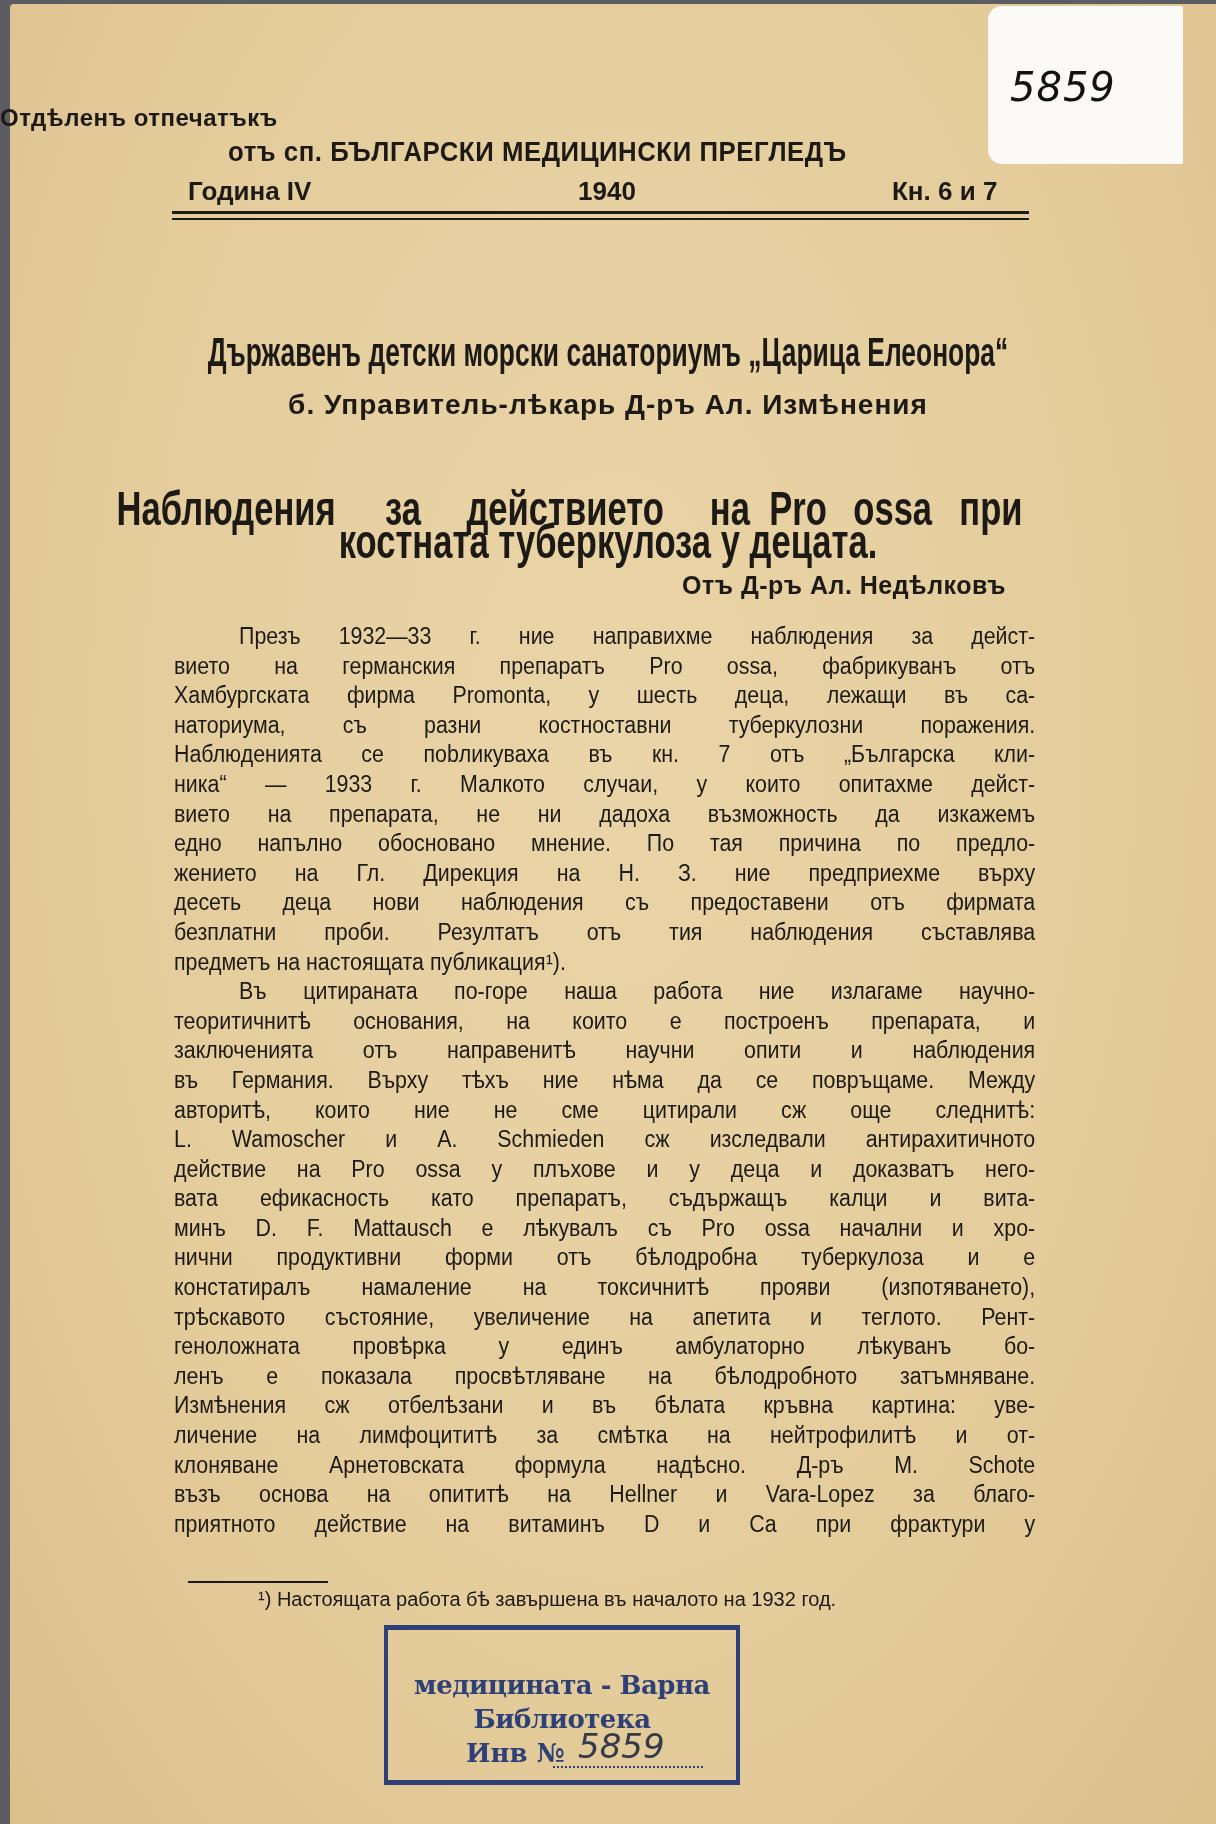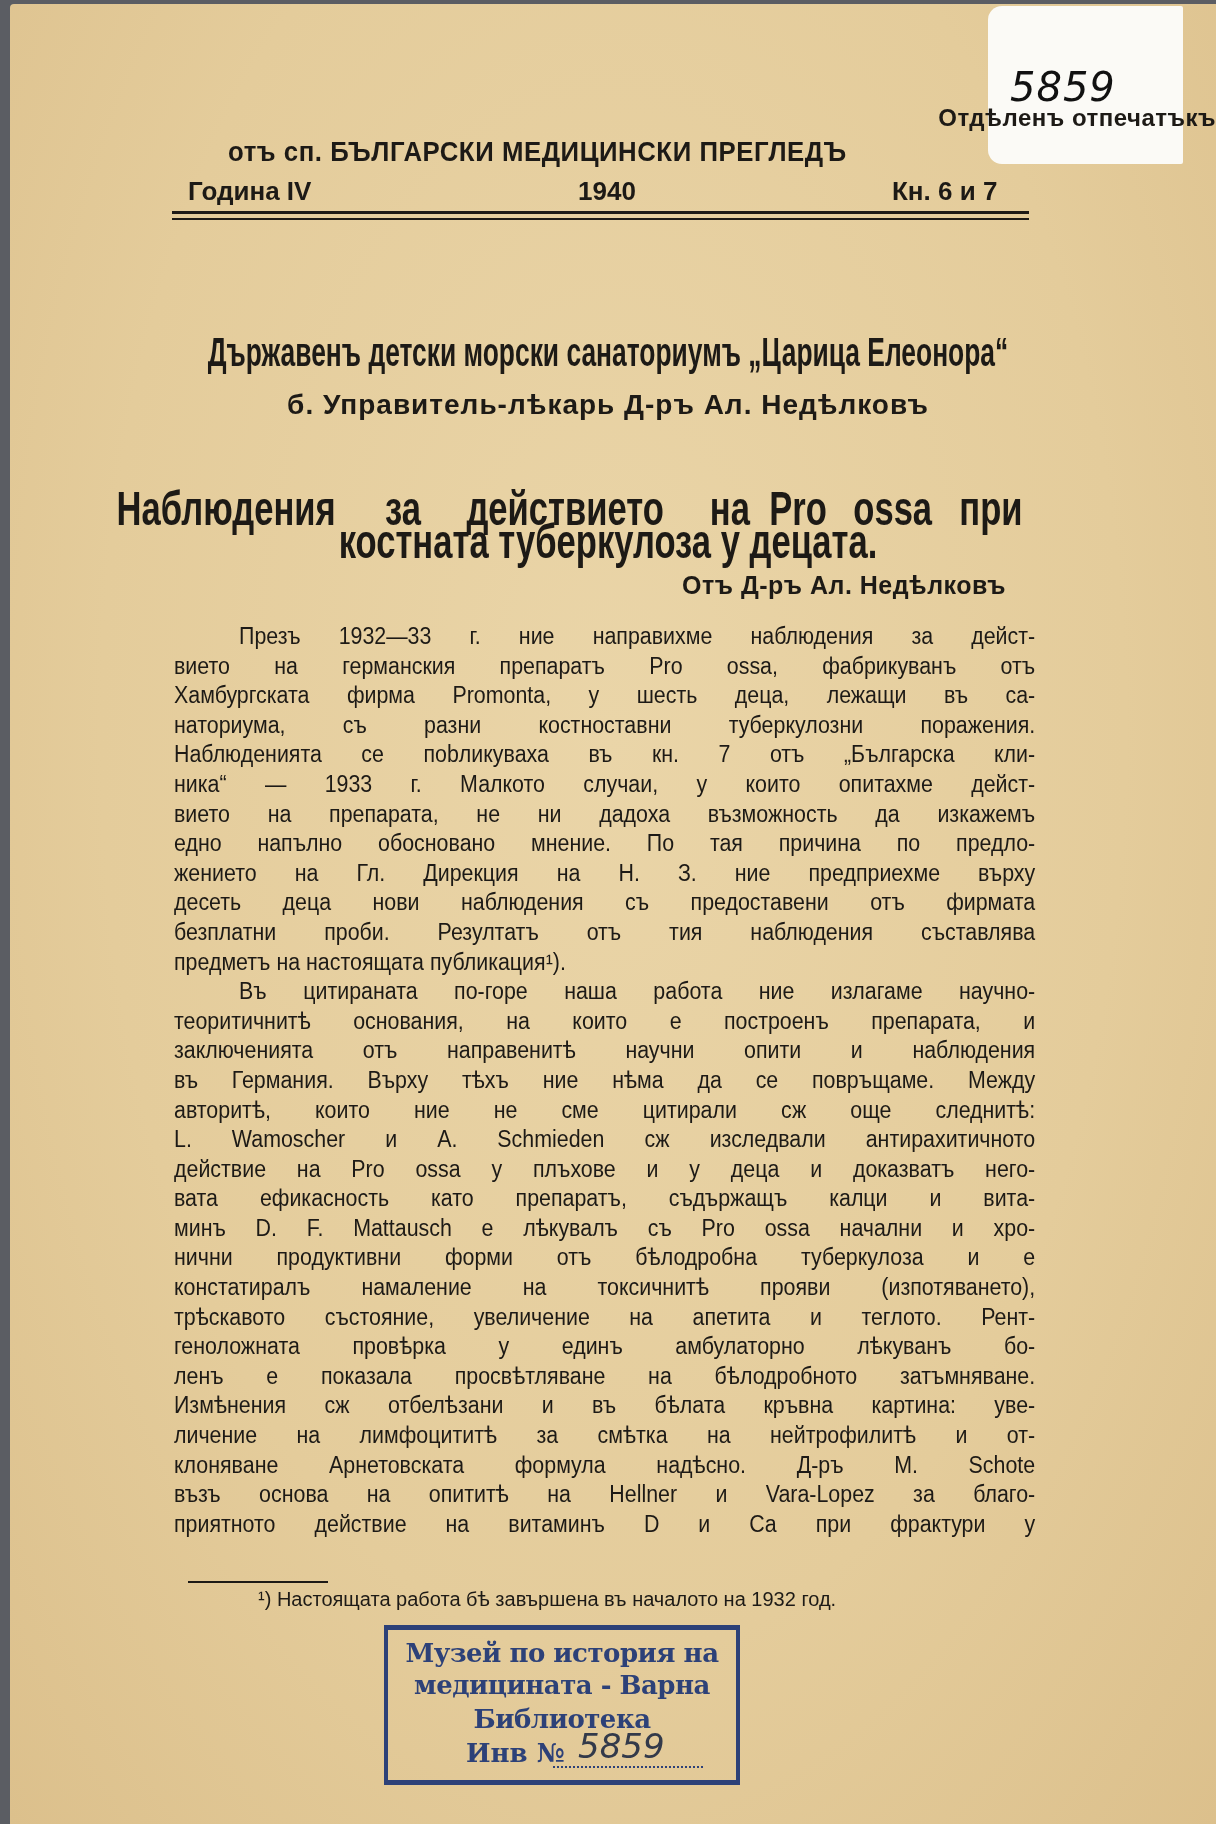--- a/index.html
+++ b/index.html
@@ -4,21 +4,21 @@
 <style>
   html, body { margin:0; padding:0; }
   body { width:1216px; height:1824px; background:#5b5d63; position:relative; overflow:hidden; }
   .paper {
     position:absolute; left:10px; top:4px; width:1206px; height:1820px;
     background: radial-gradient(ellipse at 50% 40%, #ead5a8 0%, #e4cc9b 60%, #dcc08c 100%);
     border-top-left-radius:4px;
   }
   .ink { color:#1d1a16; }
   .abs { position:absolute; }
-  .hdr1 { left:0; width:1216px; top:104px; text-align:right; font:bold 24px "Liberation Sans Narrow","Liberation Sans",sans-serif; letter-spacing:0.5px; }
+  .hdr1 { left:0; width:1216px; top:104px; text-align:left; font:bold 24px "Liberation Sans Narrow","Liberation Sans",sans-serif; letter-spacing:0.5px; }
   .hdr2 { left:228px; top:136px; font:bold 28px "Liberation Sans",sans-serif; letter-spacing:0.6px; transform:scaleX(0.92); transform-origin:left top; white-space:nowrap; }
   .hdr3 { top:176px; font:bold 26px "Liberation Sans",sans-serif; }
   .rule1 { left:172px; width:857px; top:211px; height:3px; background:#1d1a16; }
   .rule2 { left:172px; width:857px; top:218px; height:2px; background:#1d1a16; }
   .inst { left:0; width:1216px; top:330px; text-align:center; font:bold 40px "Liberation Sans",sans-serif; transform:scaleX(0.66); transform-origin:608px 0; white-space:nowrap; letter-spacing:0px; }
   .role { left:0; width:1216px; top:389px; text-align:center; font:bold 28px "Liberation Sans",sans-serif; letter-spacing:1px; }
   .title1 { left:174px; width:861px; top:462px; font:bold 48px "Liberation Sans",sans-serif; display:flex; justify-content:flex-end; transform:scaleY(1.0);margin-top:19px; }
   .title1 span { display:inline-block; transform:scaleX(0.72); transform-origin:center; }
   .title2 { left:0; width:1216px; top:514px; text-align:center; font:bold 48px "Liberation Sans",sans-serif; transform:scaleX(0.72); transform-origin:608px 0; white-space:nowrap; }
   .byline { right:210px; top:571px; font:bold 25px "Liberation Sans",sans-serif; letter-spacing:0.5px; }
@@ -46,21 +46,21 @@
 
 <div class="abs hdr1 ink">Отдѣленъ отпечатъкъ</div>
 <div class="abs hdr2 ink">отъ сп. БЪЛГАРСКИ МЕДИЦИНСКИ ПРЕГЛЕДЪ</div>
 <div class="abs hdr3 ink" style="left:188px;">Година IV</div>
 <div class="abs hdr3 ink" style="left:578px;">1940</div>
 <div class="abs hdr3 ink" style="left:892px;">Кн. 6 и 7</div>
 <div class="abs rule1"></div>
 <div class="abs rule2"></div>
 
 <div class="abs inst ink">Държавенъ детски морски санаториумъ „Царица Елеонора“</div>
-<div class="abs role ink">б. Управитель-лѣкарь Д-ръ Ал. Недѣлковъ</div>
+<div class="abs role ink">б. Управитель-лѣкарь Д-ръ Ал. Измѣнения</div>
 
 <div class="abs title1 ink">
   <span>Наблюдения</span>
   <span>за</span>
   <span>действието</span>
   <span>на</span>
   <span>Pro</span>
   <span>ossa</span>
   <span>при</span>
 </div>
@@ -98,19 +98,18 @@
   <div class="line">личение на лимфоцититѣ за смѣтка на нейтрофилитѣ и от-</div>
   <div class="line">клоняване Арнетовската формула надѣсно. Д-ръ M. Schote</div>
   <div class="line">възъ основа на опититѣ на Hellner и Vara-Lopez за благо-</div>
   <div class="line">приятното действие на витаминъ D и Ca при фрактури у</div>
 </div>
 
 <div class="abs fnrule"></div>
 <div class="abs footnote ink">¹) Настоящата работа бѣ завършена въ началото на 1932 год.</div>
 
 <div class="abs stamp">
-  <div class="stamp-line" style="top:8px;">Музей по история на</div>
   <div class="stamp-line" style="top:74px;">Библиотека</div>
   <div class="stamp-line" style="top:40px;">медицината - Варна</div>
   <div class="stamp-no" style="top:108px;margin-left:8px;">Инв №</div>
   <div class="stamp-dots" style="top:136px;"></div>
   <div class="stamp-hand">5859</div>
 </div>
 
 </body></html>

